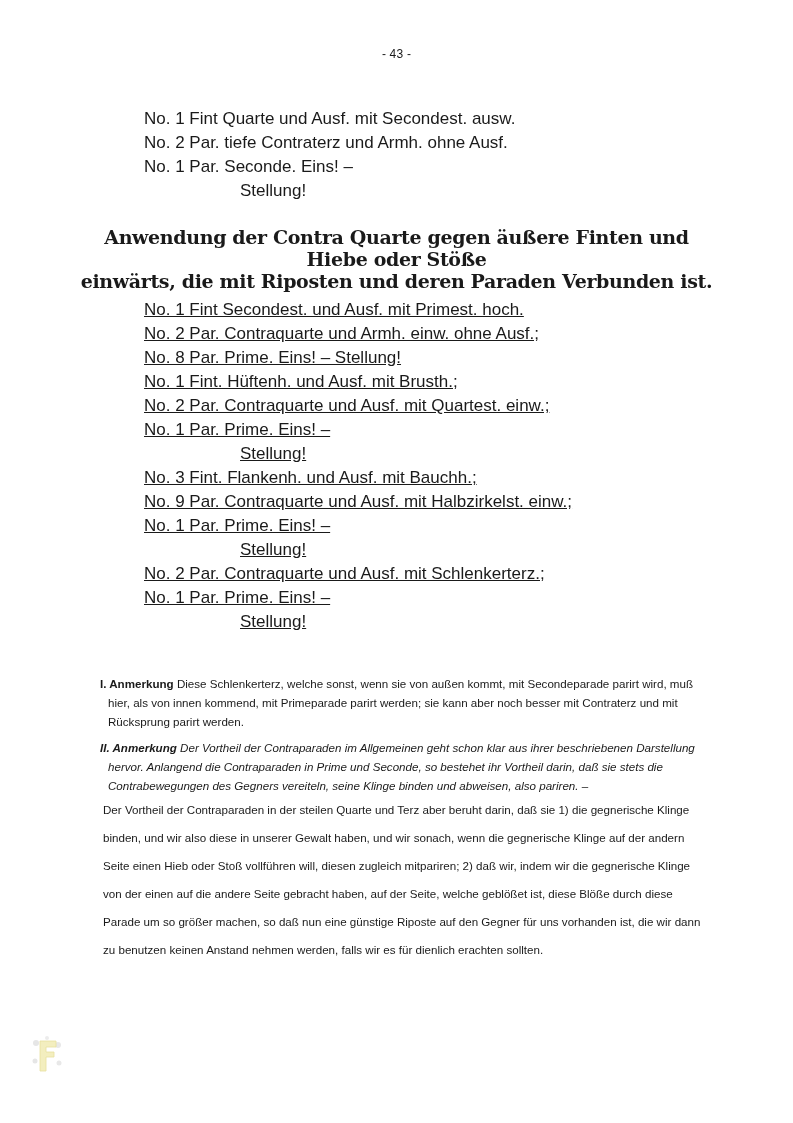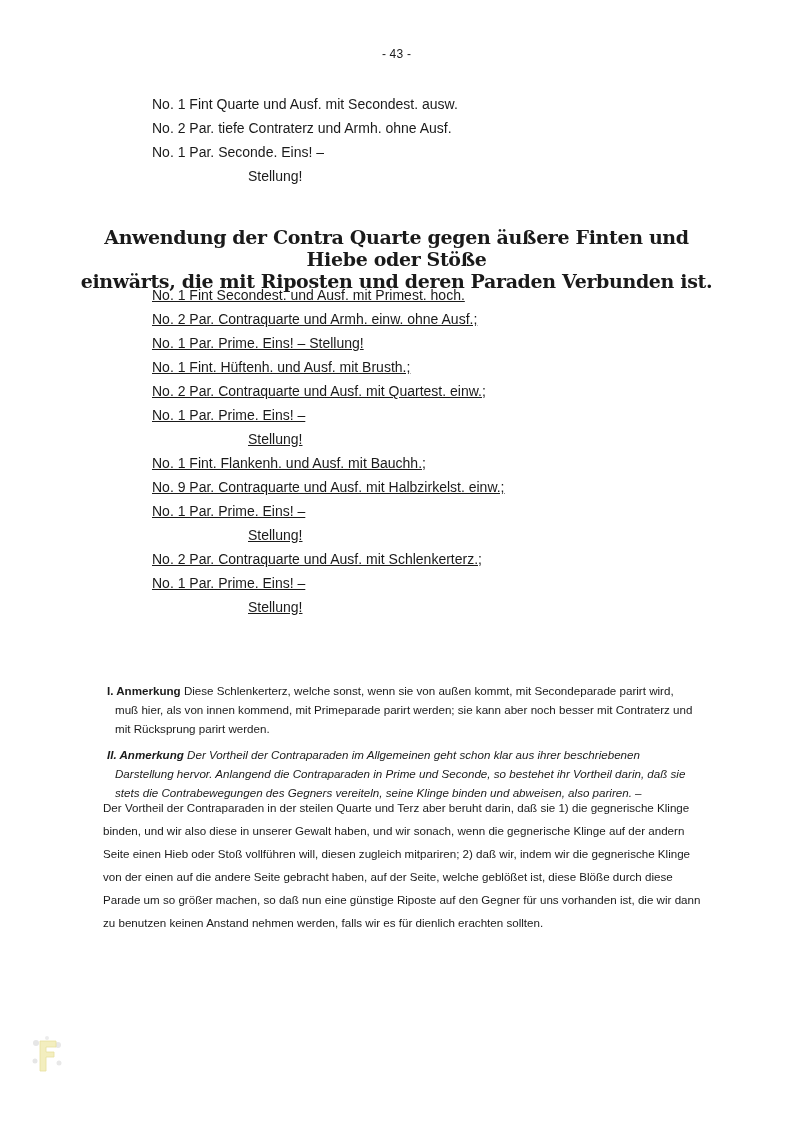--- a/index.html
+++ b/index.html
@@ -25,23 +25,24 @@
       position: absolute;
       top: 47px;
       left: 0;
       width: 793px;
       text-align: center;
       font-size: 12px;
       letter-spacing: 0.2px;
     }
     .lines {
       position: absolute;
-      left: 152px;
-      font-size: 14px;
+      left: 144px;
+      font-size: 17px;
       line-height: 24px;
+      margin-top: 15px;
     }
     .lines .line {
       white-space: nowrap;
       height: 24px;
     }
     .lines .line.indent {
       padding-left: 96px;
     }
     #block1 { top: 92px; }
     #block2 { top: 283px; text-decoration: underline; }
@@ -60,34 +61,34 @@
     .notes {
       position: absolute;
       left: 95px;
       width: 610px;
       font-size: 11.6px;
       line-height: 19px;
     }
     .note {
       text-indent: -8px;
       padding-left: 8px;
-      margin: 12px;
+      margin: 5px;
     }
     .note b {
       font-weight: bold;
     }
     #note1 { top: 669px; }
     #note2 { top: 733px; font-style: italic; }
     .para {
       position: absolute;
       left: 103px;
       width: 603px;
       top: 796px;
       font-size: 11.6px;
-      line-height: 23px;
+      line-height: 28px;
     }
     .logo {
       position: absolute;
       left: 30px;
       top: 1035px;
       width: 34px;
       height: 40px;
     }
   </style>
 </head>
@@ -105,26 +106,26 @@
   </div>
 
   <div class="heading">
     <div>Anwendung der Contra Quarte gegen äußere Finten und Hiebe oder Stöße</div>
     <div>einwärts, die mit Riposten und deren Paraden Verbunden ist.</div>
   </div>
 
   <div class="lines" id="block2">
     <div class="line">No. 1 Fint Secondest. und Ausf. mit Primest. hoch.</div>
     <div class="line">No. 2 Par. Contraquarte und Armh. einw. ohne Ausf.;</div>
-    <div class="line">No. 1 Par. Prime. Eins! – Stellung!</div>
+    <div class="line">No. 8 Par. Prime. Eins! – Stellung!</div>
     <div class="line">No. 1 Fint. Hüftenh. und Ausf. mit Brusth.;</div>
     <div class="line">No. 2 Par. Contraquarte und Ausf. mit Quartest. einw.;</div>
     <div class="line">No. 1 Par. Prime. Eins! –</div>
     <div class="line indent">Stellung!</div>
-    <div class="line">No. 1 Fint. Flankenh. und Ausf. mit Bauchh.;</div>
+    <div class="line">No. 3 Fint. Flankenh. und Ausf. mit Bauchh.;</div>
     <div class="line">No. 9 Par. Contraquarte und Ausf. mit Halbzirkelst. einw.;</div>
     <div class="line">No. 1 Par. Prime. Eins! –</div>
     <div class="line indent">Stellung!</div>
     <div class="line">No. 2 Par. Contraquarte und Ausf. mit Schlenkerterz.;</div>
     <div class="line">No. 1 Par. Prime. Eins! –</div>
     <div class="line indent">Stellung!</div>
   </div>
 
   <div class="notes" id="note1">
     <p class="note"><b>I. Anmerkung</b><span> Diese Schlenkerterz, welche sonst, wenn sie von außen kommt, mit Secondeparade parirt wird, muß hier, als von innen kommend, mit Primeparade parirt werden; sie kann aber noch besser mit Contraterz und mit Rücksprung parirt werden.</span></p>

